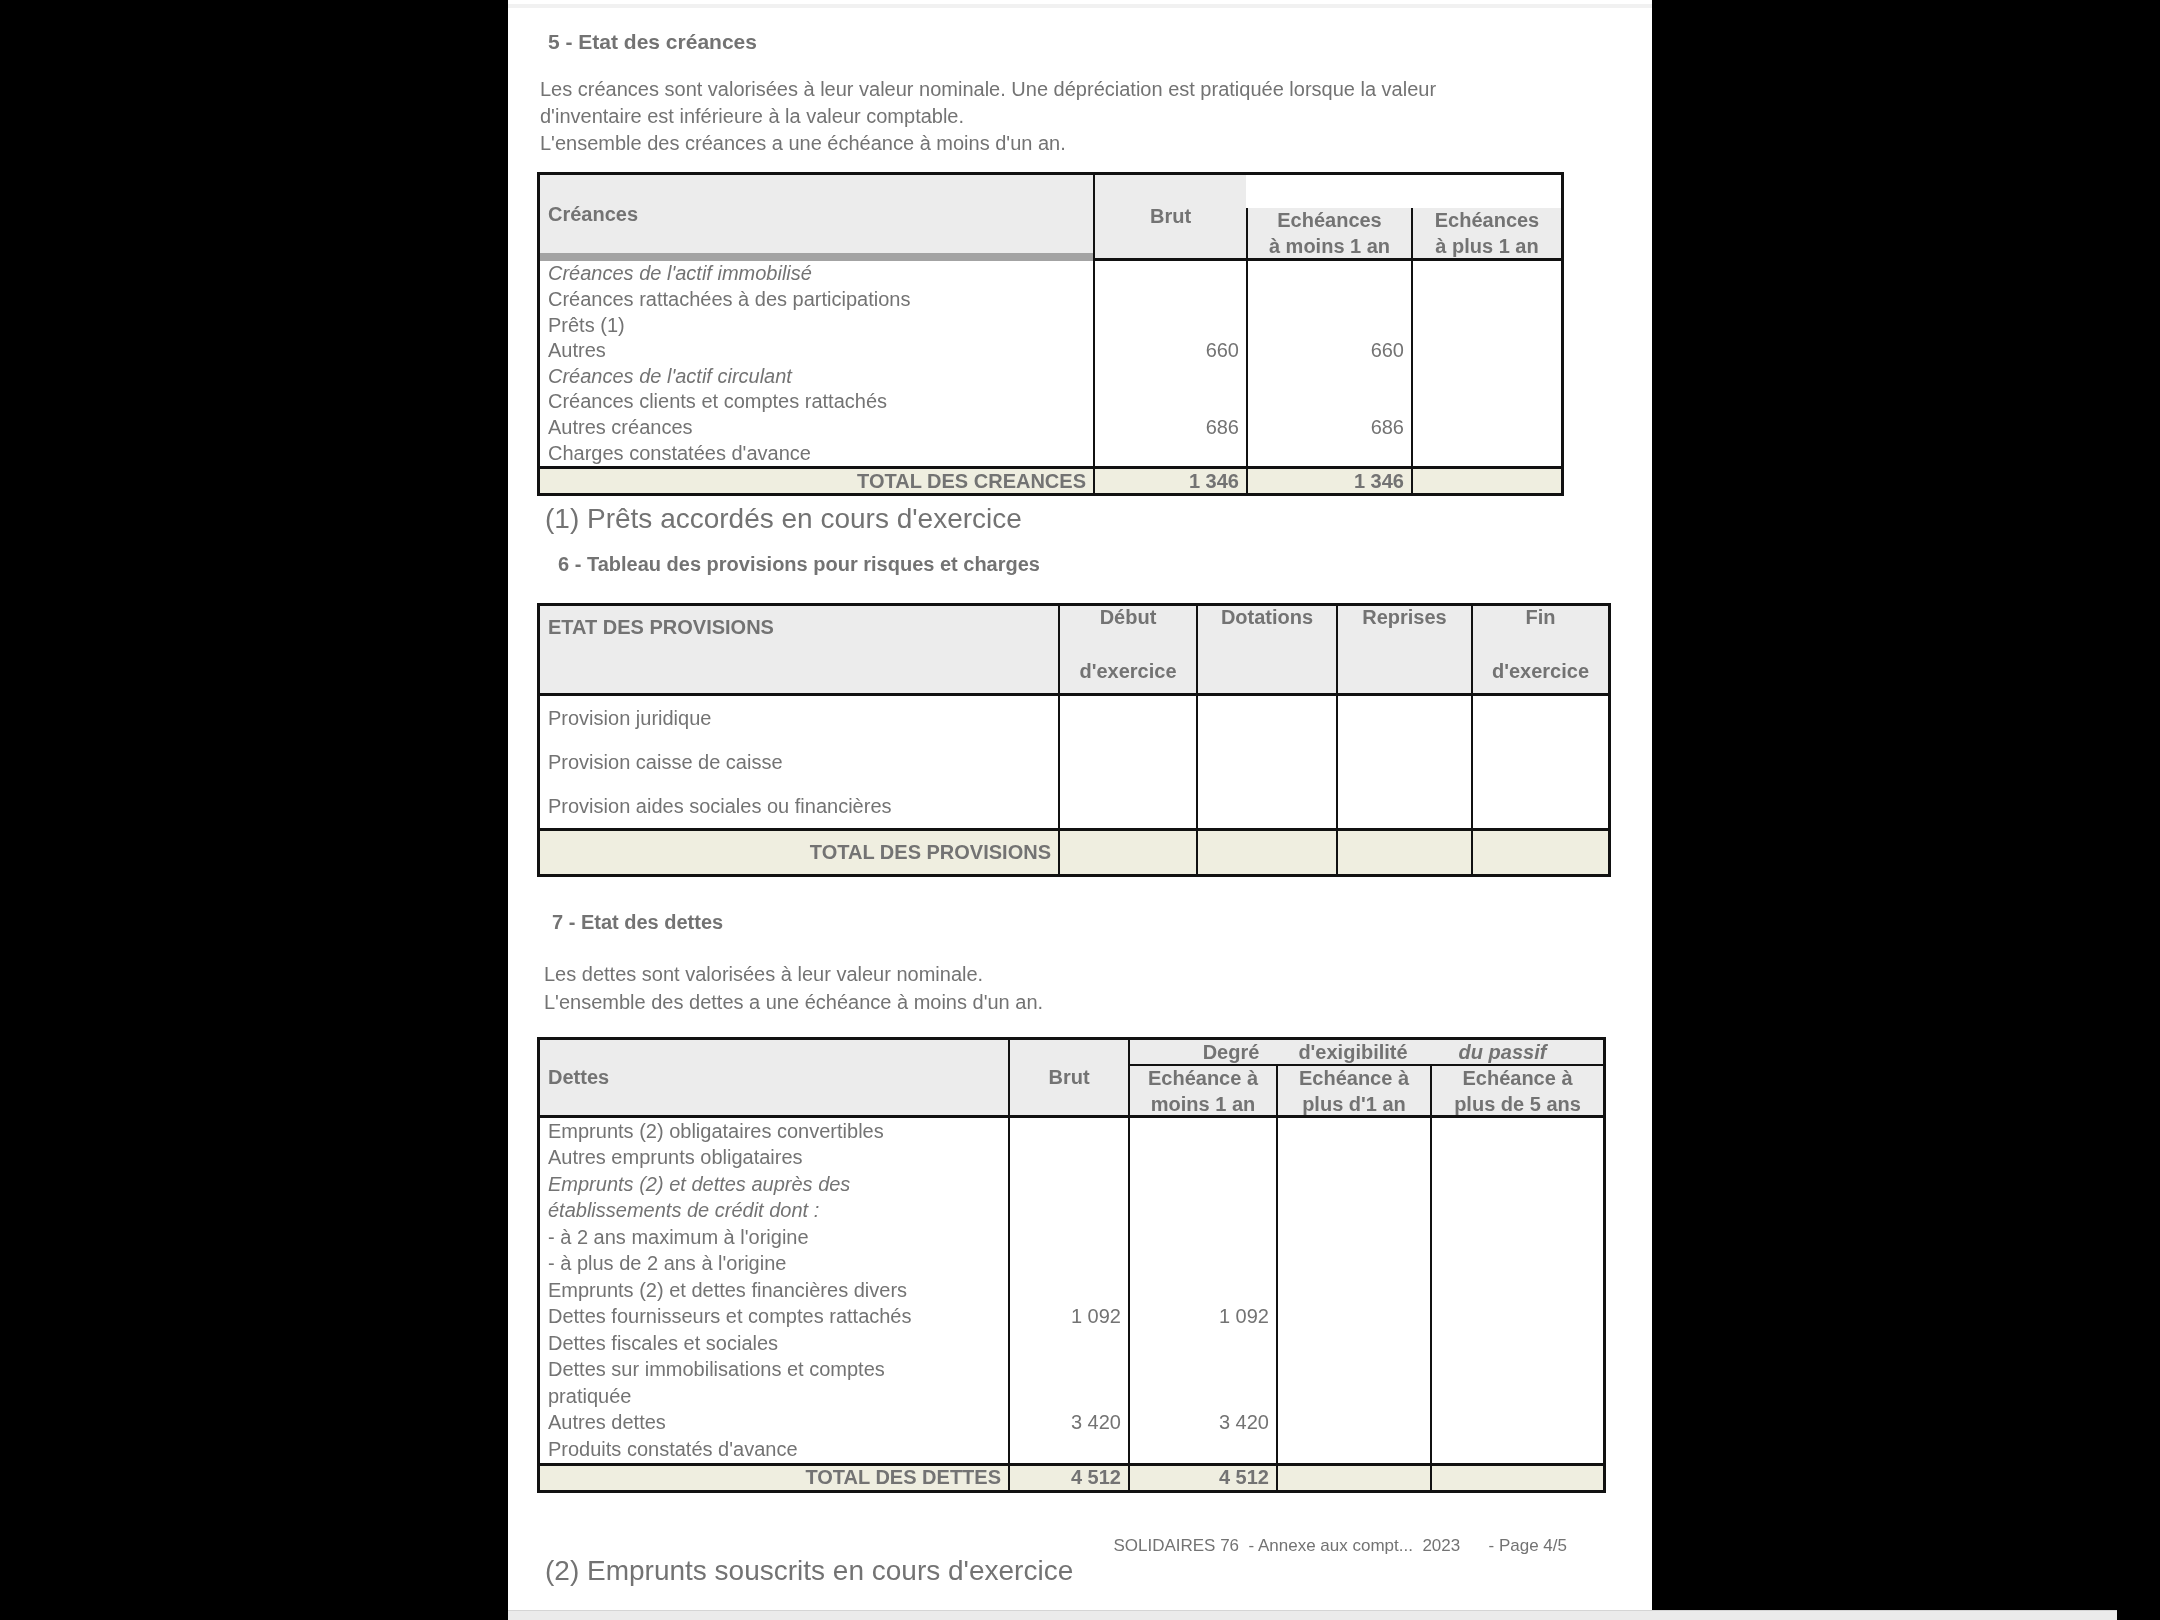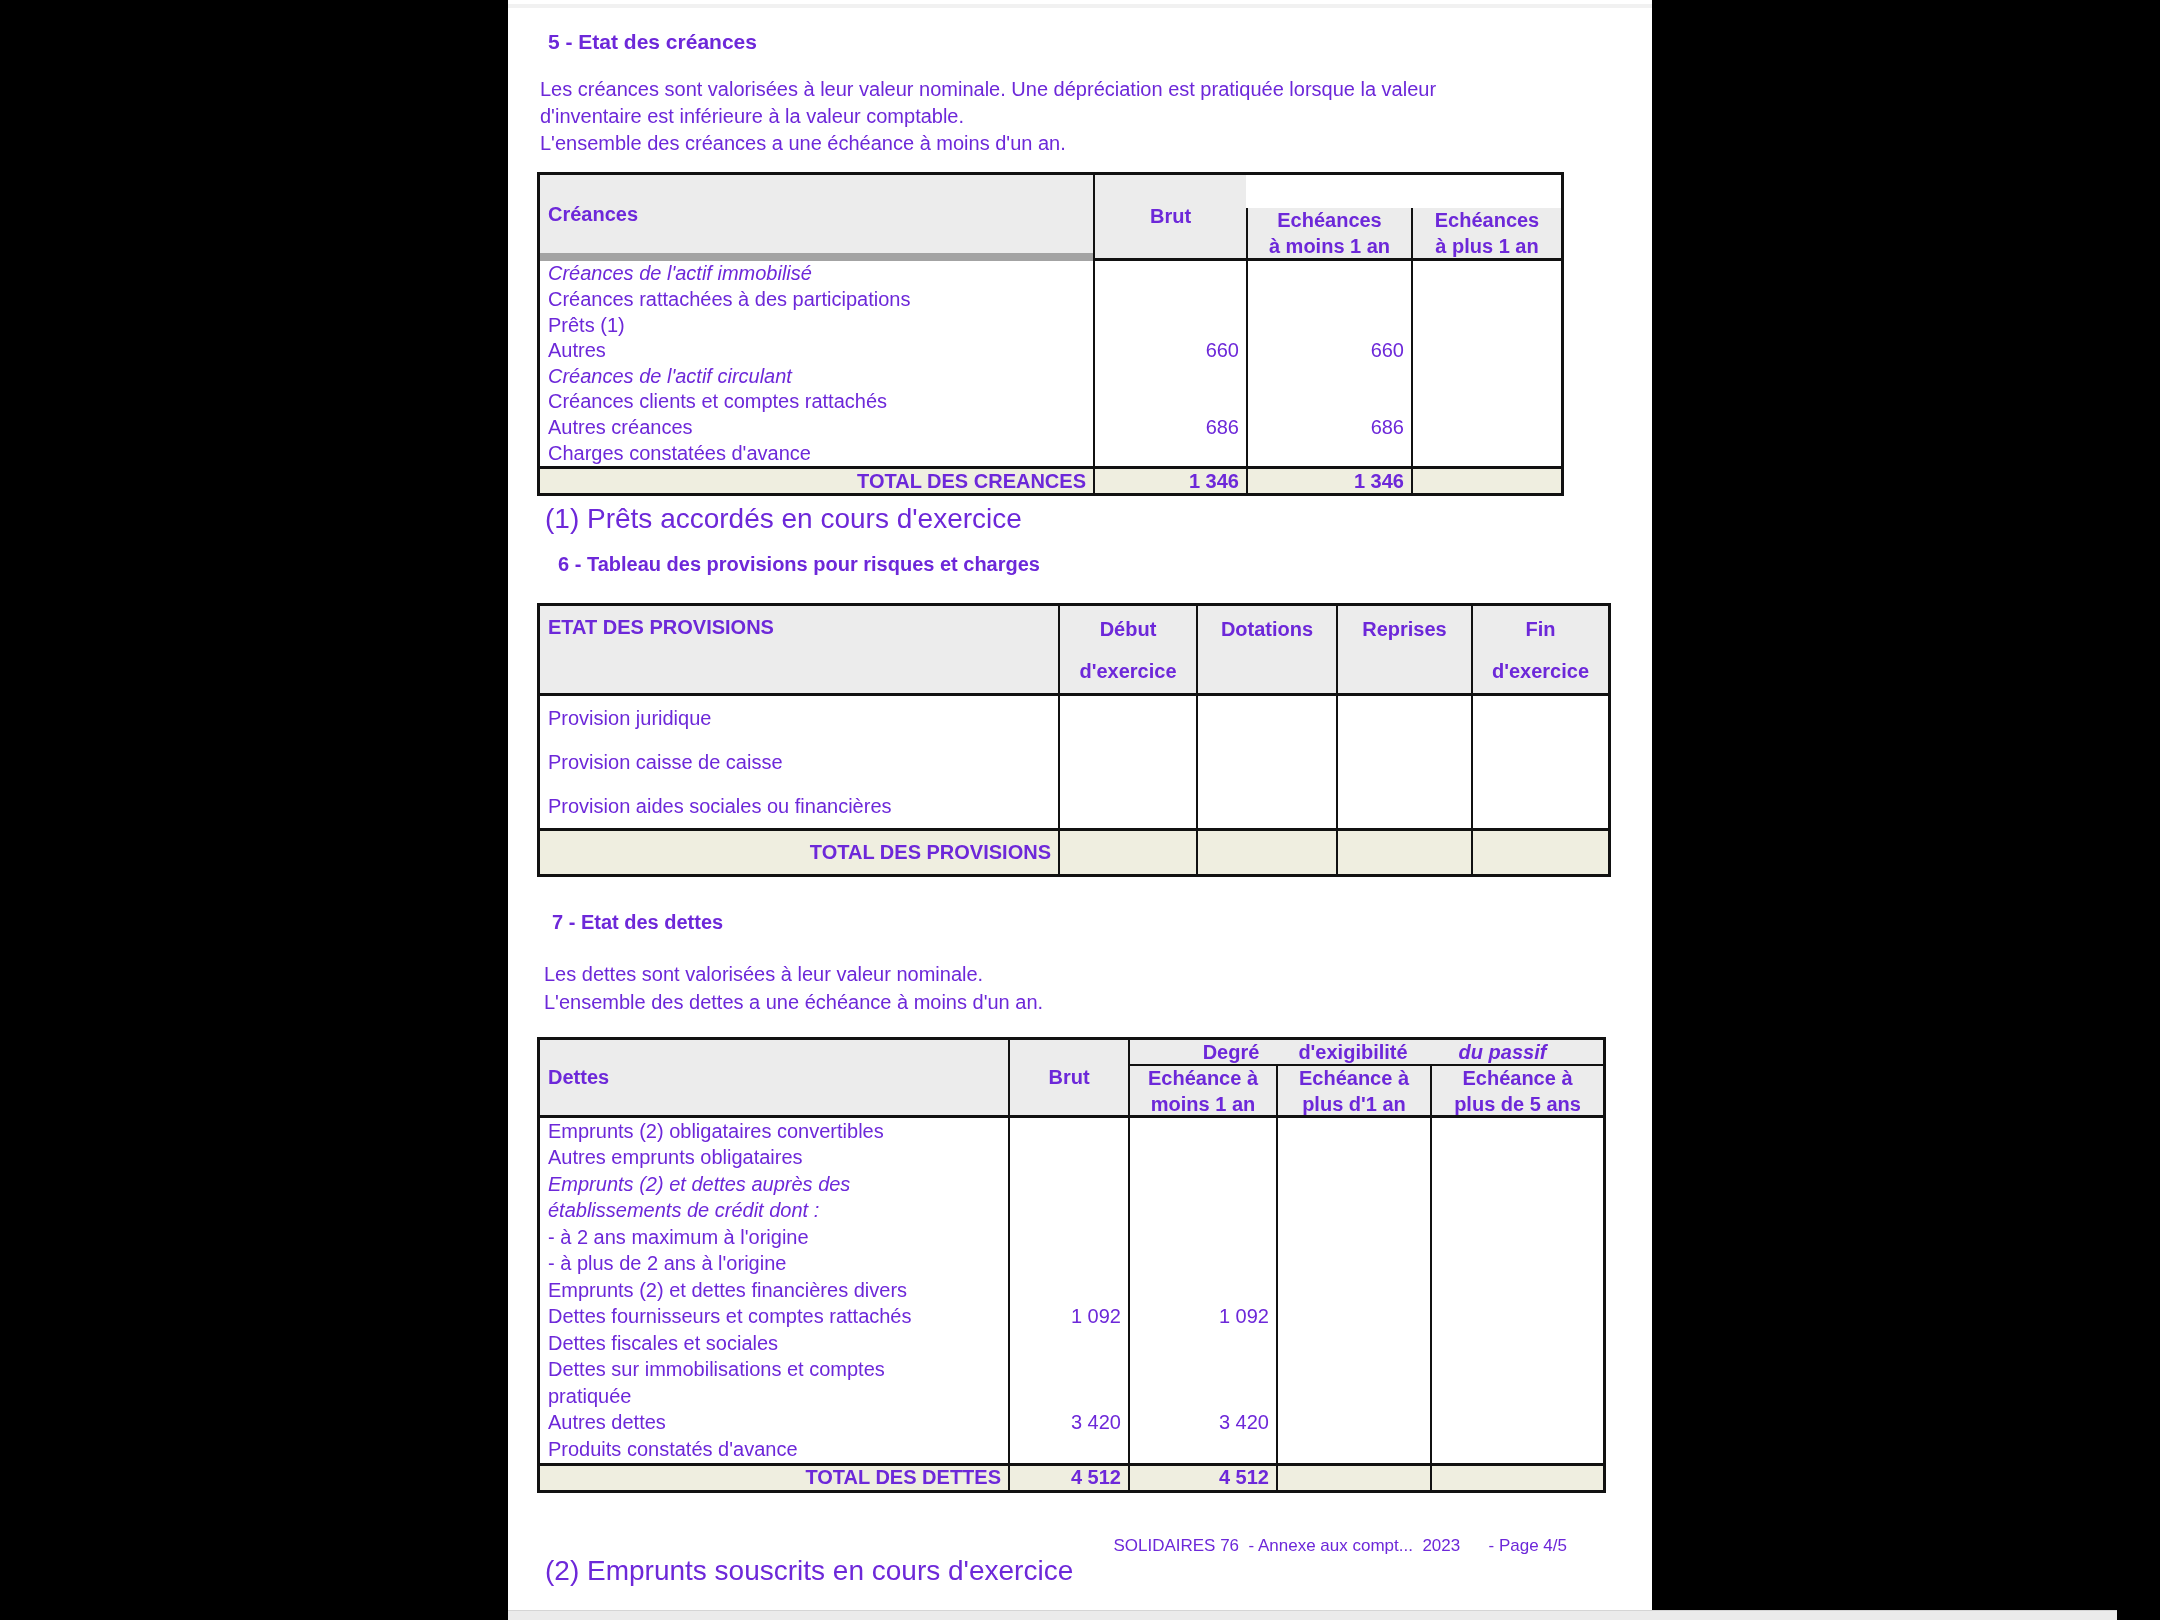--- a/index.html
+++ b/index.html
@@ -1,17 +1,17 @@
 <!DOCTYPE html>
 <html><head>
 <meta charset="utf-8">
 <style>
   html,body{margin:0;padding:0;background:#000;}
   .stage{position:relative;width:2117px;height:1620px;background:#000;overflow:hidden;
-         font-family:"Liberation Sans",sans-serif;color:#6d28d9;}
+         font-family:"Liberation Sans",sans-serif;color:#737373;}
   .page{position:absolute;left:508px;top:0;width:1144px;height:1610px;background:#ffffff;}
   .topstrip{position:absolute;left:0;top:4px;width:100%;height:4px;background:#f1f1f1;}
   .bottomstrip{position:absolute;left:508px;top:1610px;width:1652px;height:10px;
                background:#ebebeb;border-top:1px solid #d5d5d5;}
   .heading{position:absolute;font-weight:bold;font-size:21px;white-space:nowrap;}
   .para{position:absolute;font-size:20px;line-height:27px;white-space:nowrap;}
   .footnote{position:absolute;font-size:28px;white-space:nowrap;}
   .footer{position:absolute;right:85px;top:1536px;font-size:17px;white-space:pre;}
 
   
@@ -41,21 +41,21 @@
   .gc1{grid-column:1;} .gc2{grid-column:2;} .gc3{grid-column:3;} .gc4{grid-column:4;} .gc5{grid-column:5;}
 
   
   .tbl2{position:absolute;left:29px;top:603px;display:grid;
         grid-template-columns:518px 138px 140px 135px 137px;
         grid-template-rows:90px repeat(3,44px) 46px;
         border:3px solid #111;background:#fff;}
   .t2-h{border-bottom:3px solid #111;}
   .t2-label{grid-column:1;grid-row:1;align-items:flex-start;padding-top:10px;}
   .t2-col{flex-direction:column;align-items:center;justify-content:space-between;
-          padding-top:12px;padding-bottom:10px;}
+          padding-bottom:10px;}
 
   
   .tbl3{position:absolute;left:29px;top:1037px;display:grid;
         grid-template-columns:468px 120px 148px 154px 173px;
         grid-template-rows:26px 52px repeat(13,26.5px) 27px;
         border:3px solid #111;background:#fff;}
   .t3-dettes{grid-column:1;grid-row:1/3;border-bottom:3px solid #111;}
   .t3-brut{grid-column:2;grid-row:1/3;border-bottom:3px solid #111;}
   .t3-degre{grid-column:3/5;grid-column-end:6;grid-row:1;border-bottom:2px solid #111;
             display:grid;grid-template-columns:146px 154px 173px;padding:0;}

